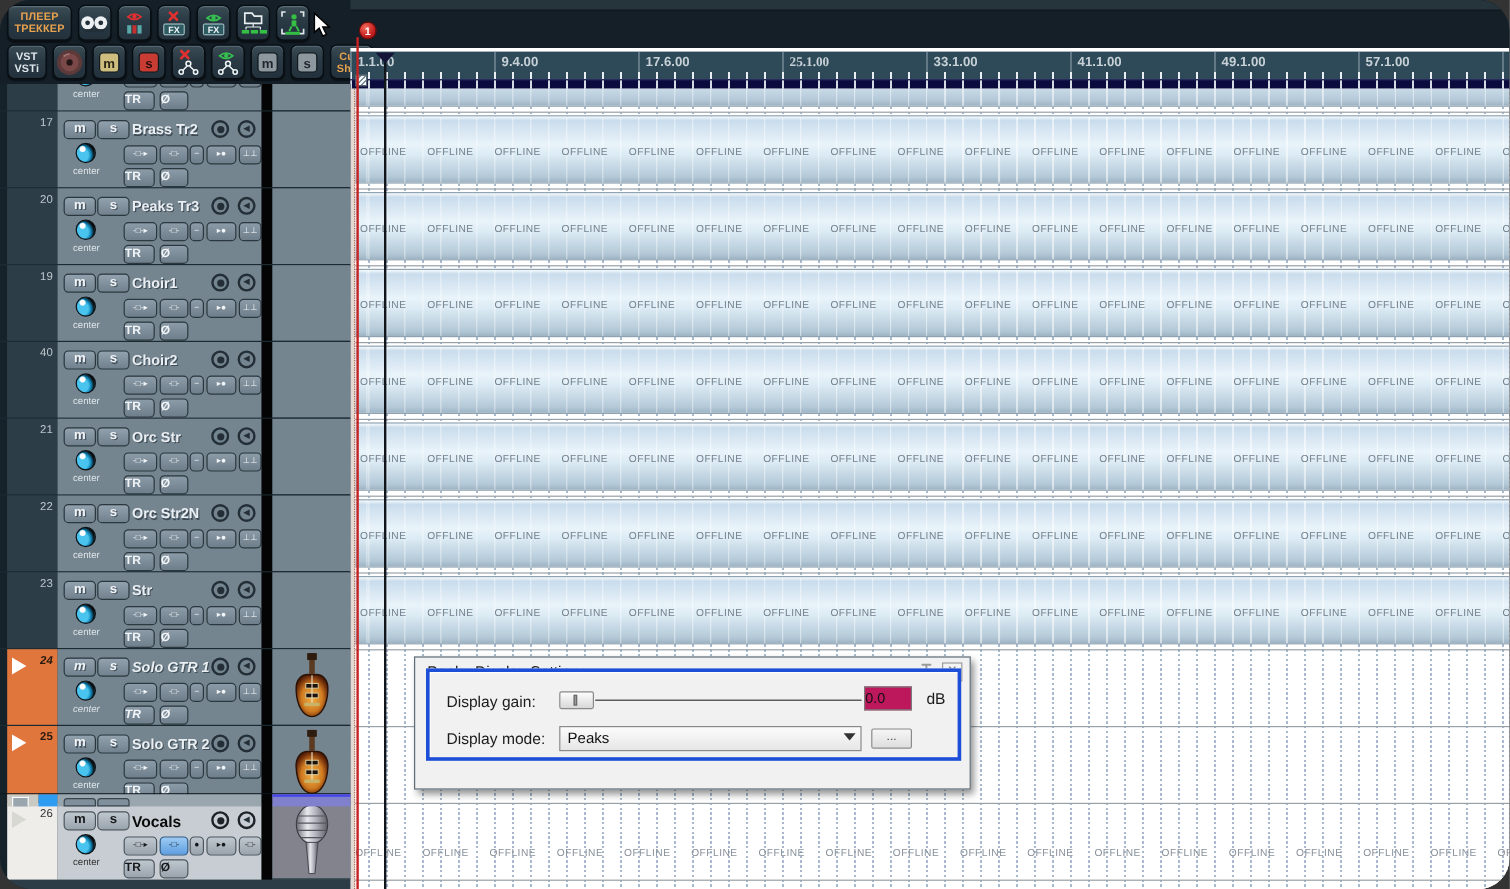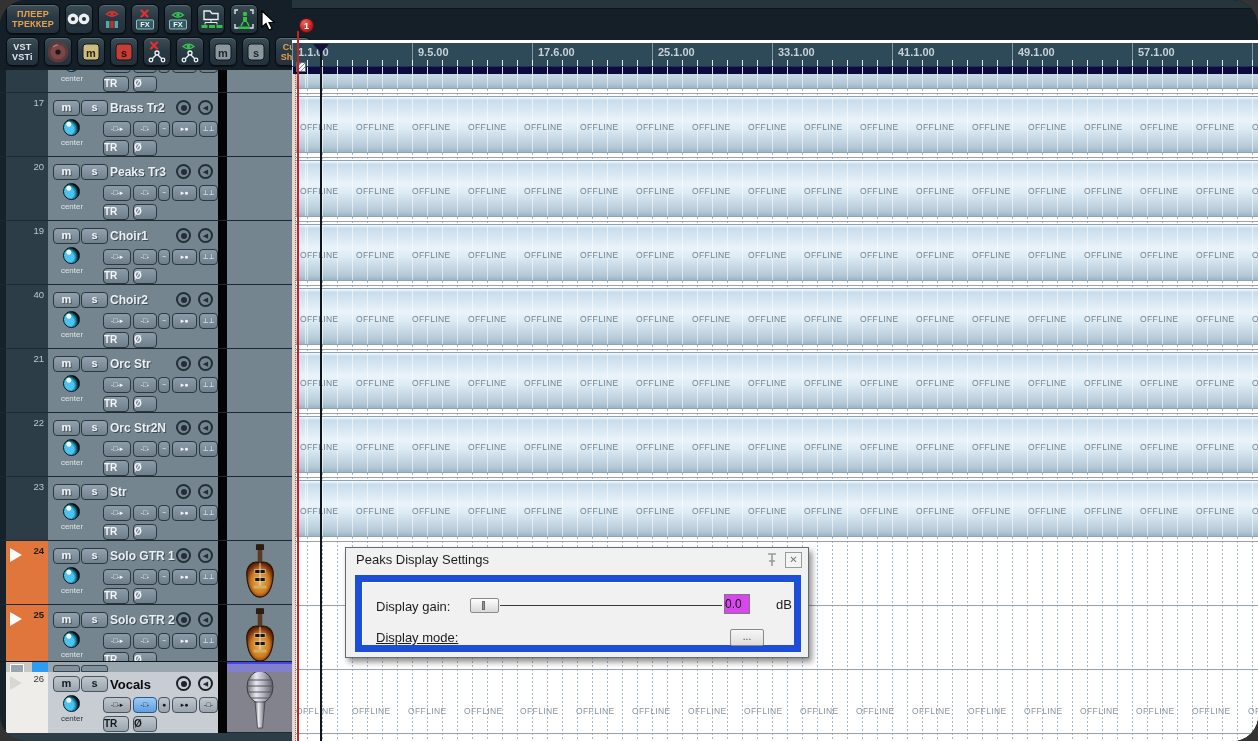--- a/index.html
+++ b/index.html
@@ -122,30 +122,30 @@
   #row27 .k{position:absolute;left:218px;top:0;width:9px;height:10px;background:#040404;}
   #row27 .t{position:absolute;left:227px;top:0;width:65px;height:10px;background:#8080cc;border-top:2px solid #4646e8;}
 
   
   #dialog{position:absolute;left:312px;top:547px;width:464px;height:111px;background:#f1f1f1;
     border:1px solid #5f6d78;box-shadow:3px 4px 6px rgba(0,0,0,.45);z-index:50;margin-left:33px;}
   #dlg-title{position:absolute;left:10px;top:4px;font-size:13px;color:#1c1c1c;}
   #dlg-pin{position:absolute;left:418px;top:4px;width:16px;height:16px;color:#8a8a8a;cursor:pointer;}
   #dlg-close{position:absolute;left:439px;top:4px;width:17px;height:16px;border:1px solid #9a9a9a;background:#f4f4f4;
     color:#777;font-size:10px;line-height:14px;text-align:center;cursor:pointer;}
-  #dlg-body{position:absolute;left:9px;top:27px;width:446px;height:77px;border:7px solid #1d4ed8;
+  #dlg-body{position:absolute;left:9px;top:9px;width:446px;height:77px;border:3px solid #1d4ed8;
     box-shadow:inset 1px 1px 0 #fdfdfd;background:#f1f1f1;}
   .dlg-label{position:absolute;font-size:13px;color:#1c1c1c;}
-  #gain-label{left:14px;top:17px;} #mode-label{left:14px;top:48px;text-decoration:underline;}
+  #gain-label{left:14px;top:17px;} #mode-label{left:14px;top:48px;}
   #slider{position:absolute;left:108px;top:14px;width:252px;height:18px;cursor:pointer;}
   #slider .rail{position:absolute;left:30px;right:0;top:9px;height:1px;background:#3a3a3a;}
   #slider .handle{position:absolute;left:0;top:2px;width:29px;height:15px;background:linear-gradient(#fdfdfd,#d8d8d8);
     border:1px solid #8a8a8a;border-radius:2px;}
   #slider .handle i{position:absolute;left:11px;top:2px;bottom:2px;width:3px;background:#9a9a9a;border:1px solid #6a6a6a;}
-  #gain-value{position:absolute;left:362px;top:12px;width:26px;height:20px;border:1px solid #7a7a7a;background:#d946ef;
+  #gain-value{position:absolute;left:362px;top:12px;width:40px;height:20px;border:1px solid #7a7a7a;background:#be185d;
     font-size:12px;padding:0 0;color:#111;}
   #gain-unit{left:414px;top:15px;}
   #mode-select{position:absolute;left:108px;top:45px;width:252px;height:21px;border:1px solid #8a8a8a;
     background:linear-gradient(#fcfcfc,#e6e6e6);font-size:12.5px;color:#111;padding:2px 0 0 6px;cursor:pointer;}
   #mode-select .arrow{position:absolute;right:4px;top:5px;width:0;height:0;border-left:5px solid transparent;
     border-right:5px solid transparent;border-top:6px solid #333;}
   #mode-more{position:absolute;left:368px;top:47px;width:34px;height:17px;border:1px solid #8a8a8a;border-radius:2px;
     background:linear-gradient(#f6f6f6,#dedede);font-size:10px;color:#444;text-align:center;line-height:14px;cursor:pointer;}
 </style>
 </head>
@@ -312,23 +312,23 @@
             <div>Show</div>
           </div>
         </div>
       </div>
   </div>
 
   <div id="arrange">
     <div id="ruler">
       <div id="ruler-cells">
           <div class="ruler-cell" style="left: 0px;">1.1.00</div>
-          <div class="ruler-cell" style="left: 120px;">9.5.00</div>
+          <div class="ruler-cell" style="left: 120px;">9.4.00</div>
           <div class="ruler-cell" style="left: 240px;">17.6.00</div>
-          <div class="ruler-cell" style="left: 360px;">25.1.00</div>
+          <div class="ruler-cell" style="left: 360px; font-family: Liberation Serif, serif;">25.1.00</div>
           <div class="ruler-cell" style="left: 480px;">33.1.00</div>
           <div class="ruler-cell" style="left: 600px;">41.1.00</div>
           <div class="ruler-cell" style="left: 720px;">49.1.00</div>
           <div class="ruler-cell" style="left: 840px;">57.1.00</div>
           <div class="ruler-cell" style="left: 960px;"></div>
         </div>
       <div id="ruler-ticks"></div>
     </div>
     <div id="loop-flag"></div>
     <div id="navy-strip">
@@ -579,21 +579,21 @@
           <div class="sbtn sb1">-□-</div>
           <div class="sbtn sb2">−</div>
           <div class="sbtn sb3">▸●</div>
           <div class="sbtn sb4">⊥⊥</div>
           <div class="trbtn tr1">TR</div>
           <div class="trbtn tr2">Ø</div>
         </div>
         <div class="t-black"></div>
         <div class="t-thumb"></div>
       </div>
-      <div class="track" style="top: 470px;">
+      <div class="track" style="top: 470px; font-style: italic;">
         <div class="t-edge"></div>
         <div class="t-num orange">24<div class="t-tri"></div></div>
         <div class="t-panel">
           <div class="ms m">m</div>
           <div class="ms s">s</div>
           <div class="t-name">Solo GTR 1</div>
           <div class="circ rec">
             <div class="dot"></div>
           </div>
           <div class="circ mon">
@@ -747,20 +747,24 @@
       <div class="dlg-label" id="gain-label">Display gain:</div>
       <div id="slider">
         <div class="rail"></div>
         <div class="handle">
             <i></i>
           </div>
       </div>
       <input id="gain-value" value="0.0" style="">
       <div class="dlg-label" id="gain-unit">dB</div>
       <div class="dlg-label" id="mode-label">Display mode:</div>
+      <div id="mode-select">
+        <span>Peaks</span>
+        <span class="arrow"></span>
+      </div>
       <div id="mode-more">...</div>
     </div>
   </div>
 
   <div id="mouse-cursor">
     <svg width="16" height="22" viewBox="0 0 16 22">
         <path d="M1 1 L1 17 L5 13.5 L8 20 L11 18.6 L8 12.5 L13.5 12.5 Z" fill="#fff" stroke="#000" stroke-width="1.2"></path>
       </svg>
   </div>
 </div>

